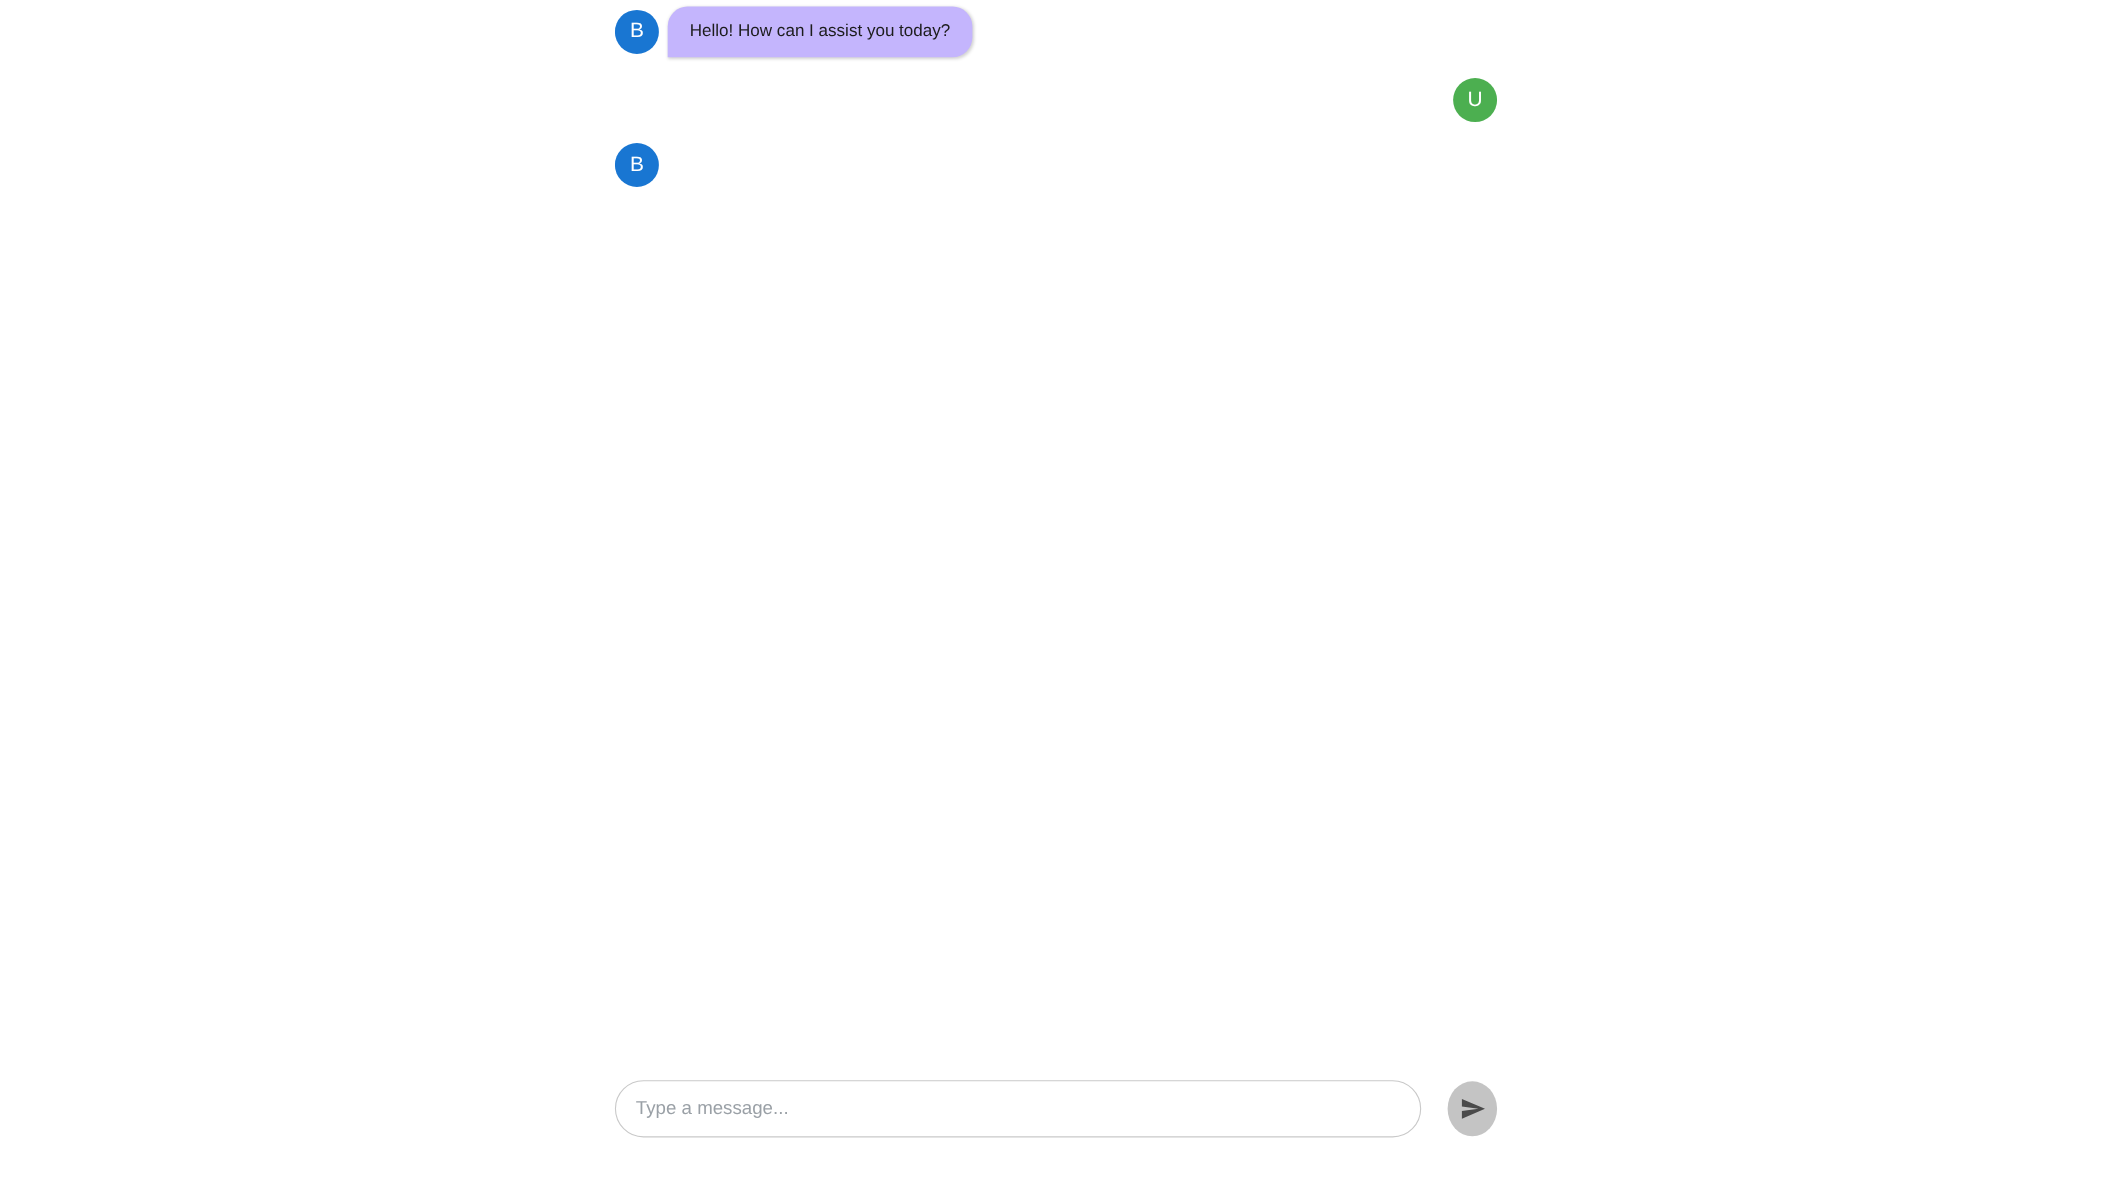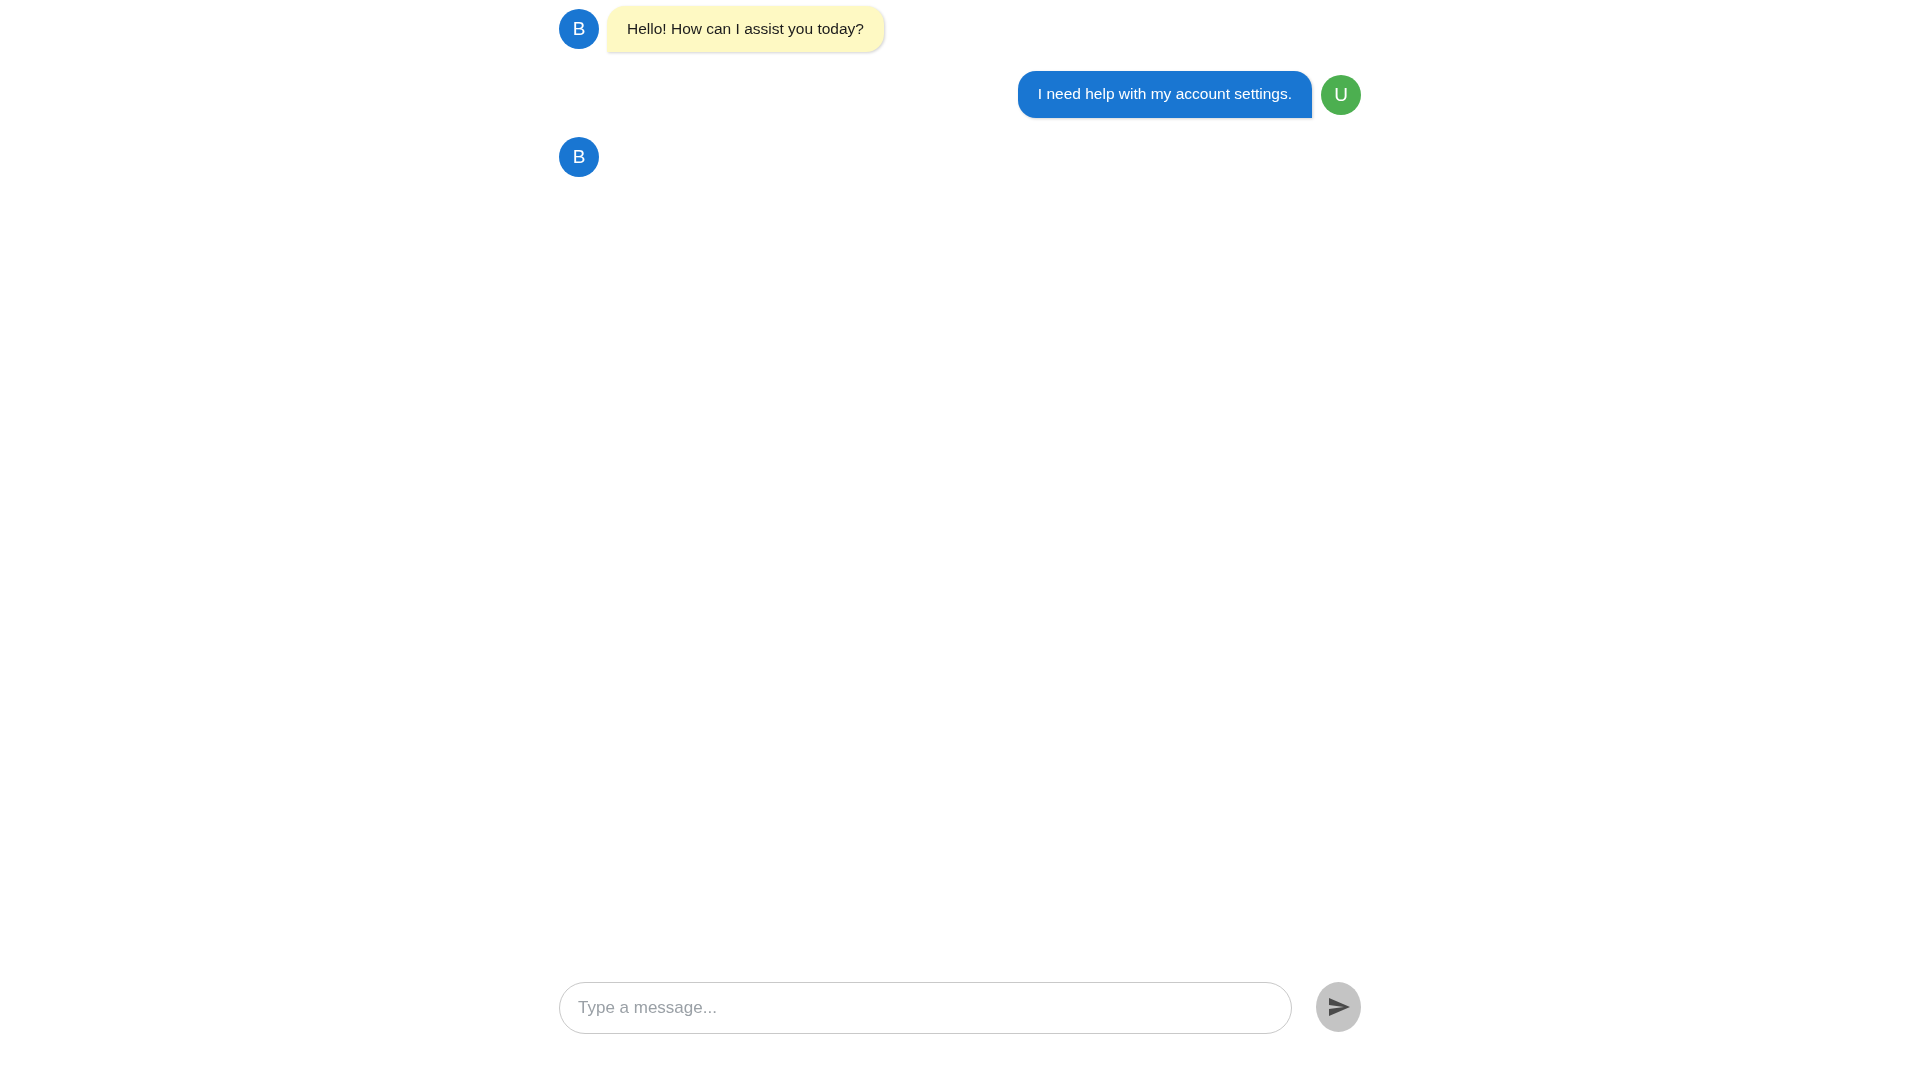--- a/index.html
+++ b/index.html
@@ -43,32 +43,32 @@
   .avatar.bot  { background: #1976d2; margin-right: 8px; }
   .avatar.user { background: #4caf50; margin-left: 9px; }
   .bubble {
     max-width: 572px;
     padding: 12px 20px;
     font-size: 15.5px;
     line-height: 1.45;
     box-shadow: 1px 1px 3px rgba(0,0,0,0.18);
   }
   .bubble.bot {
-    background: #fef9c3;
+    background: #c4b5fd;
     color: #1c1c1c;
     border-radius: 18px 18px 18px 0;
   }
   .bubble.user {
     background: #1976d2;
     color: #ffffff;
     border-radius: 18px 18px 0 18px;
   }
   .input-row {
     display: flex;
-    align-items: flex-start;
+    align-items: center;
     gap: 24px;
   }
   .msg-input {
     flex: 1;
     height: 52px;
     border: 1px solid #c9c9c9;
     border-radius: 26px;
     padding: 0 18px;
     font-size: 17px;
     font-family: "Liberation Sans", "DejaVu Sans", sans-serif;
@@ -97,21 +97,20 @@
 <div class="chat">
 
   <div class="messages">
 
     <div class="message bot">
       <div class="avatar bot">B</div>
       <div class="bubble bot">Hello! How can I assist you today?</div>
     </div>
 
     <div class="message user">
-      <div class="bubble user">I need help with my account settings.</div>
       <div class="avatar user">U</div>
     </div>
 
     <div class="message bot">
       <div class="avatar bot">B</div>
     </div>
 
   </div>
 
   <div class="input-row">

